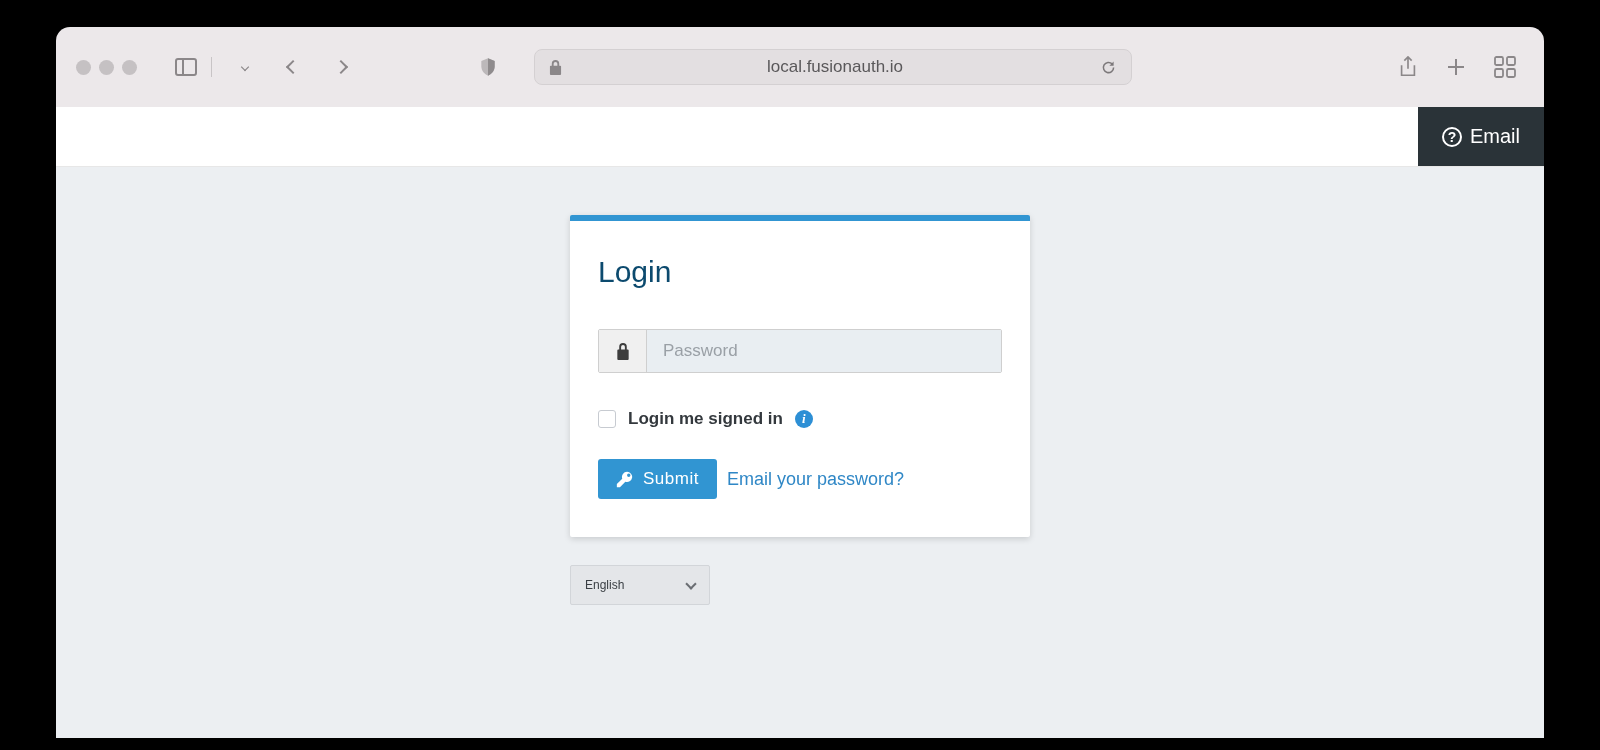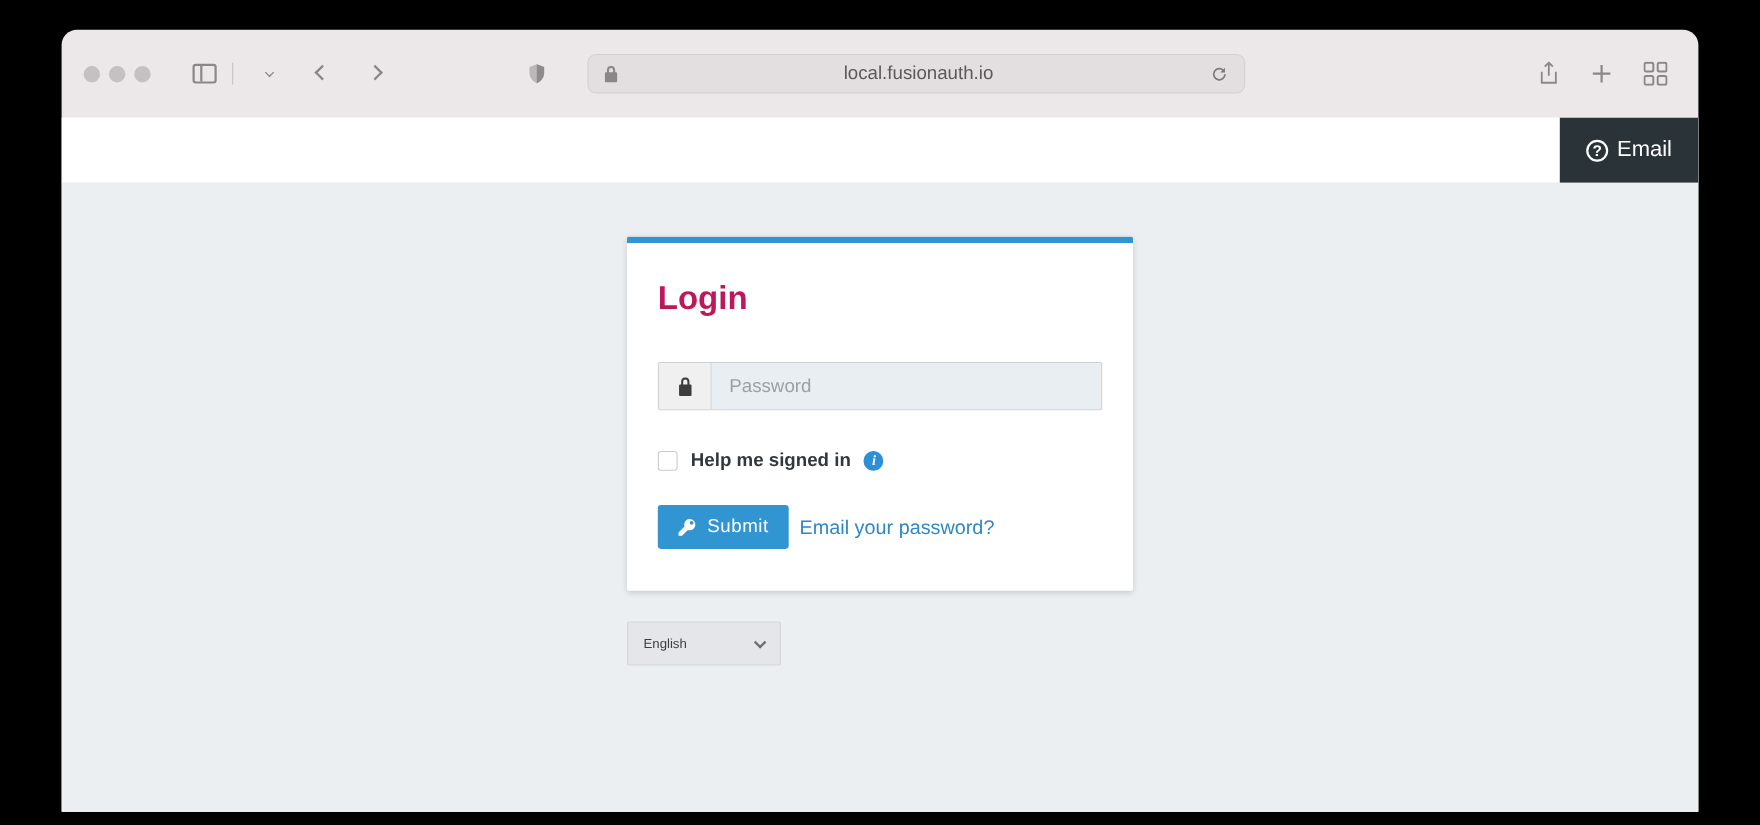--- a/index.html
+++ b/index.html
@@ -114,21 +114,21 @@
   .login-card {
     width: 460px;
     background: #fff;
     border-top: 6px solid #3195d2;
     box-shadow: 0 2px 6px rgba(0,0,0,0.15);
     border-radius: 2px;
     padding: 34px 28px 38px 28px;
   }
 
   .login-title {
-    font-size: 30px; font-weight: 700; color: #be185d; margin-bottom: 40px;
+    font-size: 30px; font-weight: 400; color: #0c4a6e; margin-bottom: 40px;
   }
 
   .input-group {
     display: flex; margin-bottom: 22px;
     border: 1px solid #cfcfcf; border-radius: 2px;
     height: 44px; overflow: hidden;
   }
   .input-addon {
     width: 48px; background: #f0f0f0; border-right: 1px solid #cfcfcf;
     display: flex; align-items: center; justify-content: center;
@@ -270,21 +270,21 @@
             <div class="input-addon">
               <svg width="14" height="17" viewBox="0 0 14 18">
                   <path fill="#3d3d3d" d="M7 0a4 4 0 0 0-4 4v3H2a1 1 0 0 0-1 1v9a1 1 0 0 0 1 1h10a1 1 0 0 0 1-1V8a1 1 0 0 0-1-1h-1V4a4 4 0 0 0-4-4zm0 2a2 2 0 0 1 2 2v3H5V4a2 2 0 0 1 2-2z"></path>
                 </svg>
             </div>
             <input class="input-field" type="password" placeholder="Password" style="">
           </div>
 
           <div class="remember-row">
             <span class="chk"></span>
-            <span class="remember-label">Help me signed in</span>
+            <span class="remember-label">Login me signed in</span>
             <span class="info-ic">i</span>
           </div>
 
           <div class="action-row">
             <button class="submit-btn">
               <span class="key-ic">
                 <svg width="17" height="17" viewBox="0 0 20 20">
                     <path fill="#fff" d="M13 1a6 6 0 0 0-5.65 8L1 15.35V19h3.65L11 12.65A6 6 0 1 0 13 1zm2 6a2 2 0 1 1 0-4 2 2 0 0 1 0 4z"></path>
                   </svg>
               </span>

